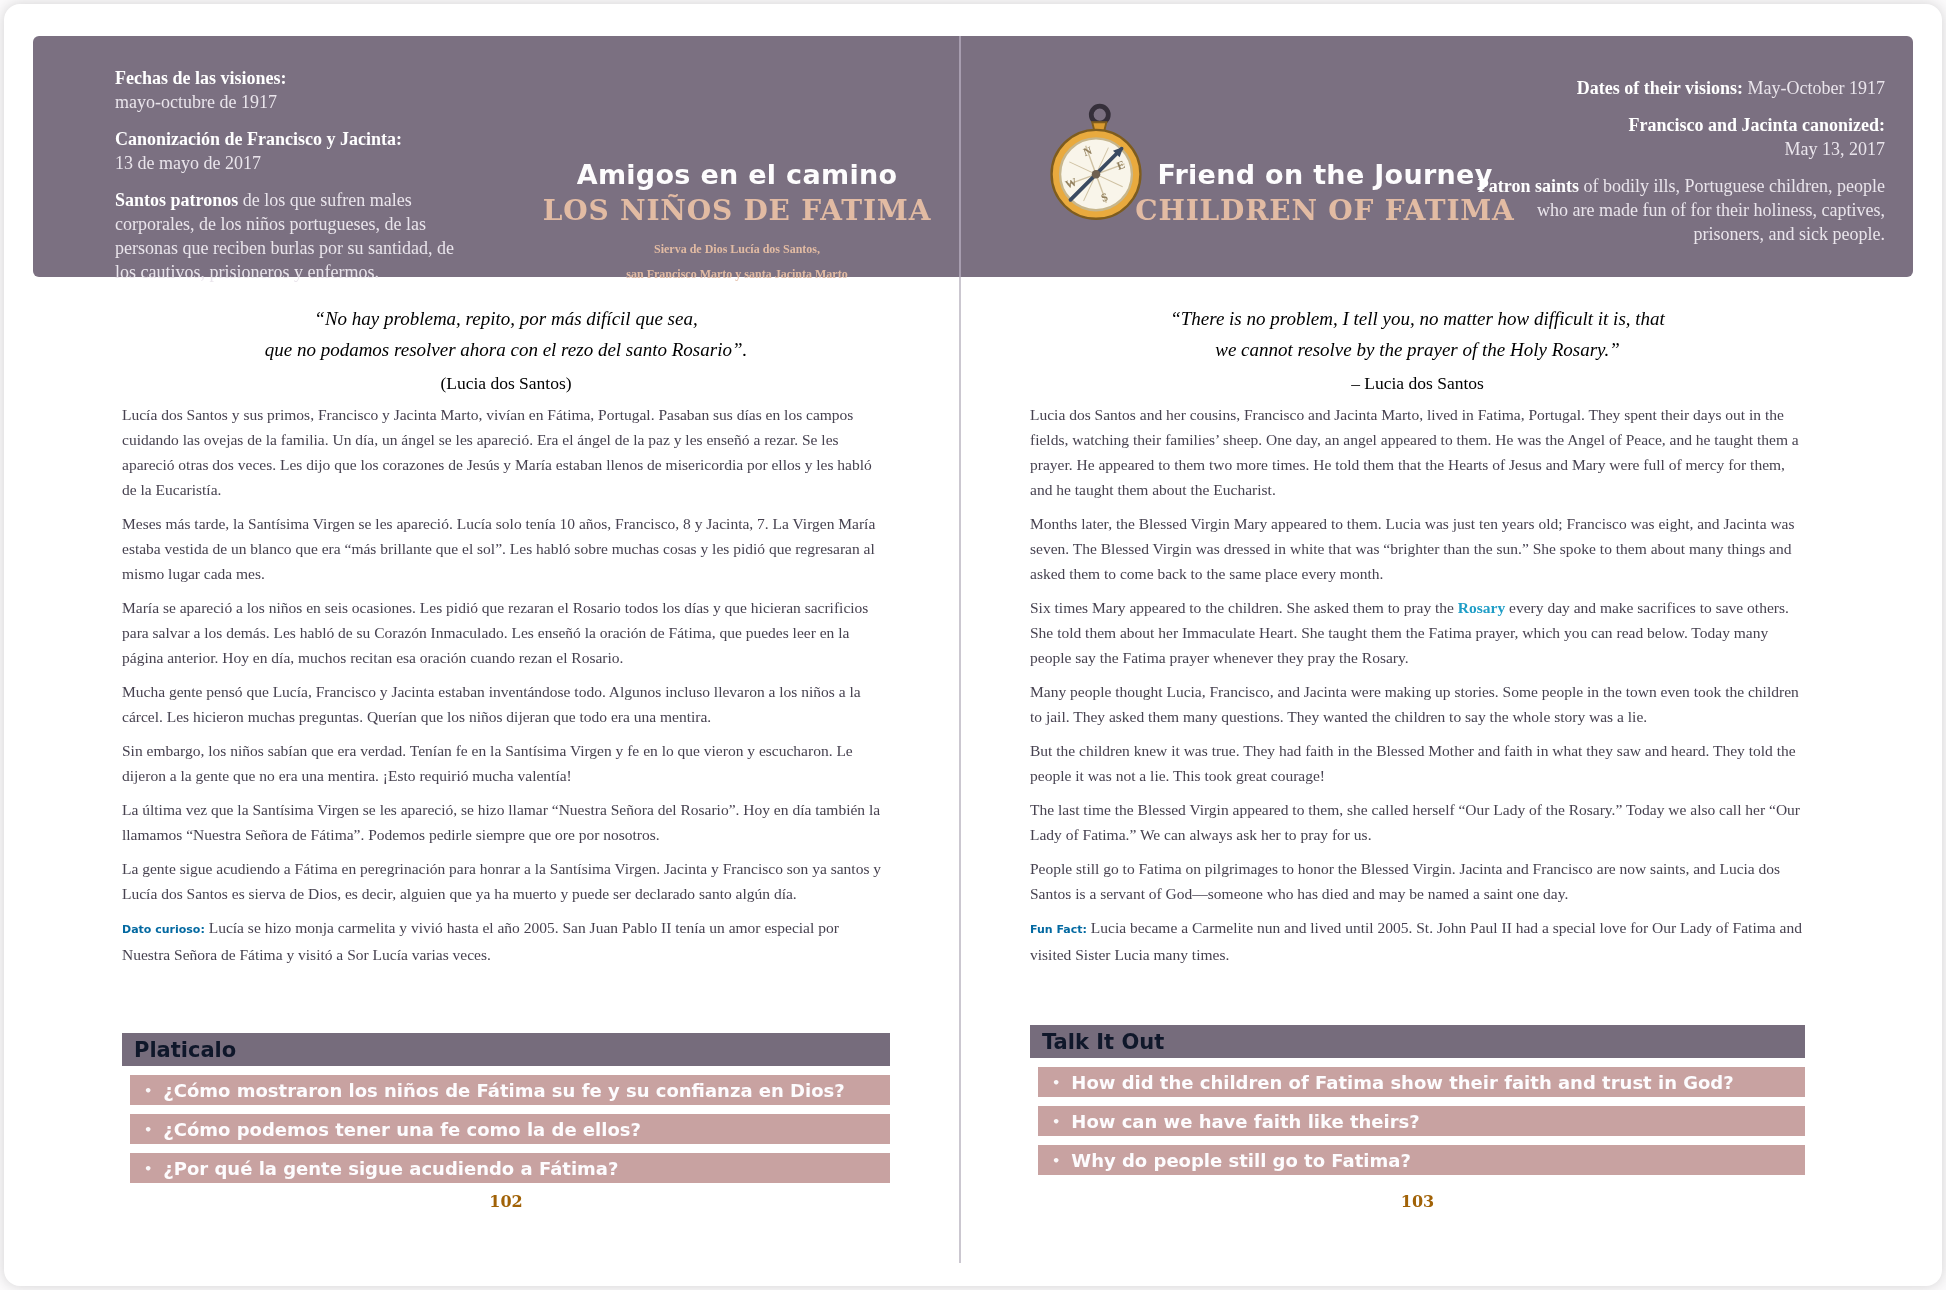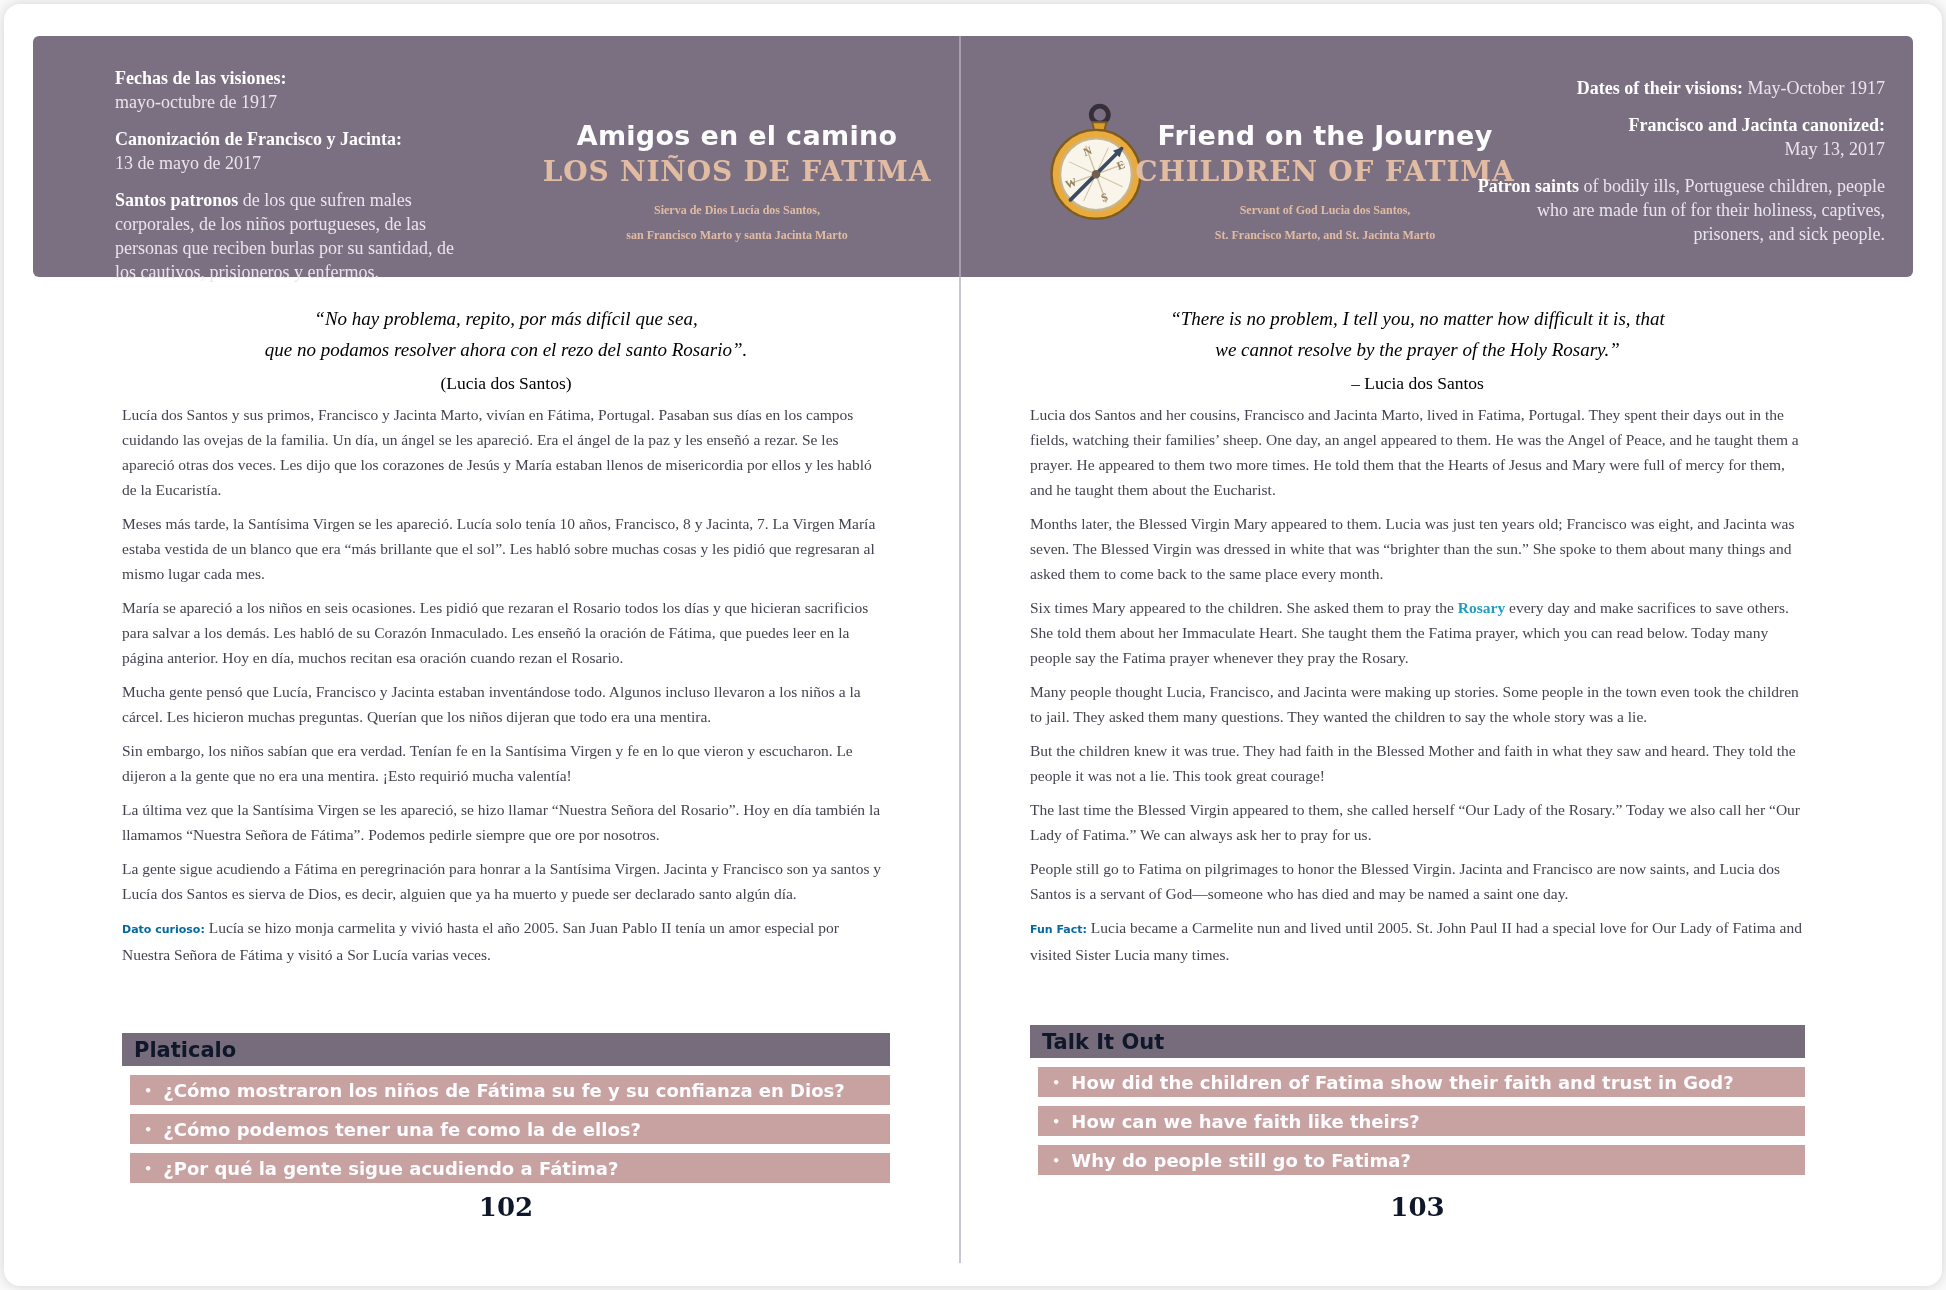--- a/index.html
+++ b/index.html
@@ -14,21 +14,21 @@
 
   .info{position:absolute;color:#eae5ec;font-size:18px;line-height:24px;}
   .info p{margin:0 0 13px 0;}
   .info strong{color:#ffffff;font-weight:700;}
   .info-left{left:115px;top:66px;width:352px;text-align:left;}
   .info-right{left:1473px;top:76px;width:412px;text-align:right;}
 
   .title-block{position:absolute;text-align:center;color:#ffffff;}
   .tb-left{left:542px;top:120px;width:390px;}
   .tb-right{left:1135px;top:120px;width:380px;}
-  .kicker{font-family:"DejaVu Sans",sans-serif;font-weight:700;font-size:27px;letter-spacing:.3px;color:#fdfcfd;}
+  .kicker{font-family:"DejaVu Sans",sans-serif;font-weight:700;font-size:27px;letter-spacing:.3px;color:#fdfcfd;margin-top:39px;}
   .sect-title{margin-top:4px;font-family:"DejaVu Serif",serif;font-weight:700;font-size:28px;
               letter-spacing:.8px;color:#e2bba3;}
   .sect-sub{margin-top:10px;font-weight:700;font-size:12px;line-height:25px;color:#e2bba3;}
 
   .compass-svg{position:absolute;left:1044px;top:102px;width:104px;height:120px;}
 
   .quote{position:absolute;top:303px;text-align:center;color:#000000;}
   .q-left{left:122px;width:768px;}
   .q-right{left:1030px;width:775px;}
   .quote .ql{font-style:italic;font-size:19px;line-height:31px;}
@@ -44,21 +44,21 @@
   .discussion{position:absolute;}
   .disc-left{left:122px;top:1033px;width:768px;}
   .disc-right{left:1030px;top:1025px;width:775px;}
   .sec-bar{height:33px;display:flex;align-items:center;background:#766c7c;padding-left:12px;
            font-family:"DejaVu Sans",sans-serif;font-weight:700;font-size:21px;color:#0f172a;}
   .qrow{height:30px;display:flex;align-items:center;background:#c8a2a1;margin:9px 0 0 8px;
         font-family:"DejaVu Sans",sans-serif;font-weight:700;font-size:18px;color:#fdfcfe;}
   .qrow .bullet{font-size:13px;margin:0 11px 0 14px;opacity:.95;}
 
   .pagenum{position:absolute;top:1192px;text-align:center;font-family:"DejaVu Serif",serif;
-           font-weight:700;font-size:26px;color:#0f172a;}
+           font-weight:700;font-size:16px;color:#a16207;}
   .pn-left{left:122px;width:768px;}
   .pn-right{left:1030px;width:775px;}
 </style>
 </head>
 <body>
 
 <div class="canvas">
   <div class="spread"></div>
   <div class="band"></div>
   <div class="div-band"></div>
@@ -97,24 +97,20 @@
       <text x="27" y="80">W</text>
     </g>
     <line x1="28" y1="103" x2="82" y2="49" stroke="#3a4a61" stroke-width="4" stroke-linecap="round"></line>
     <path d="M84 47 L73 51 L80 58 Z" fill="#3a4a61"></path>
     <circle cx="55" cy="76" r="4.5" fill="#6f6050"></circle>
   </svg>
 
   <div class="title-block tb-right">
     <div class="kicker">Friend on the Journey</div>
     <div class="sect-title">CHILDREN OF FATIMA</div>
-    <div class="sect-sub">
-      <span>Servant of God Lucia dos Santos,</span><br>
-      <span>St. Francisco Marto, and St. Jacinta Marto</span>
-    </div>
   </div>
 
   <div class="info info-right">
     <p><strong>Dates of their visions:</strong><span> May-October 1917</span></p>
     <p><strong>Francisco and Jacinta canonized:</strong><br><span>May 13, 2017</span></p>
     <p><strong>Patron saints</strong><span> of bodily ills, Portuguese children, people who are made fun of for their holiness, captives, prisoners, and sick people.</span></p>
   </div>
 
   <div class="quote q-left">
     <div class="ql">“No hay problema, repito, por más difícil que sea,</div>

